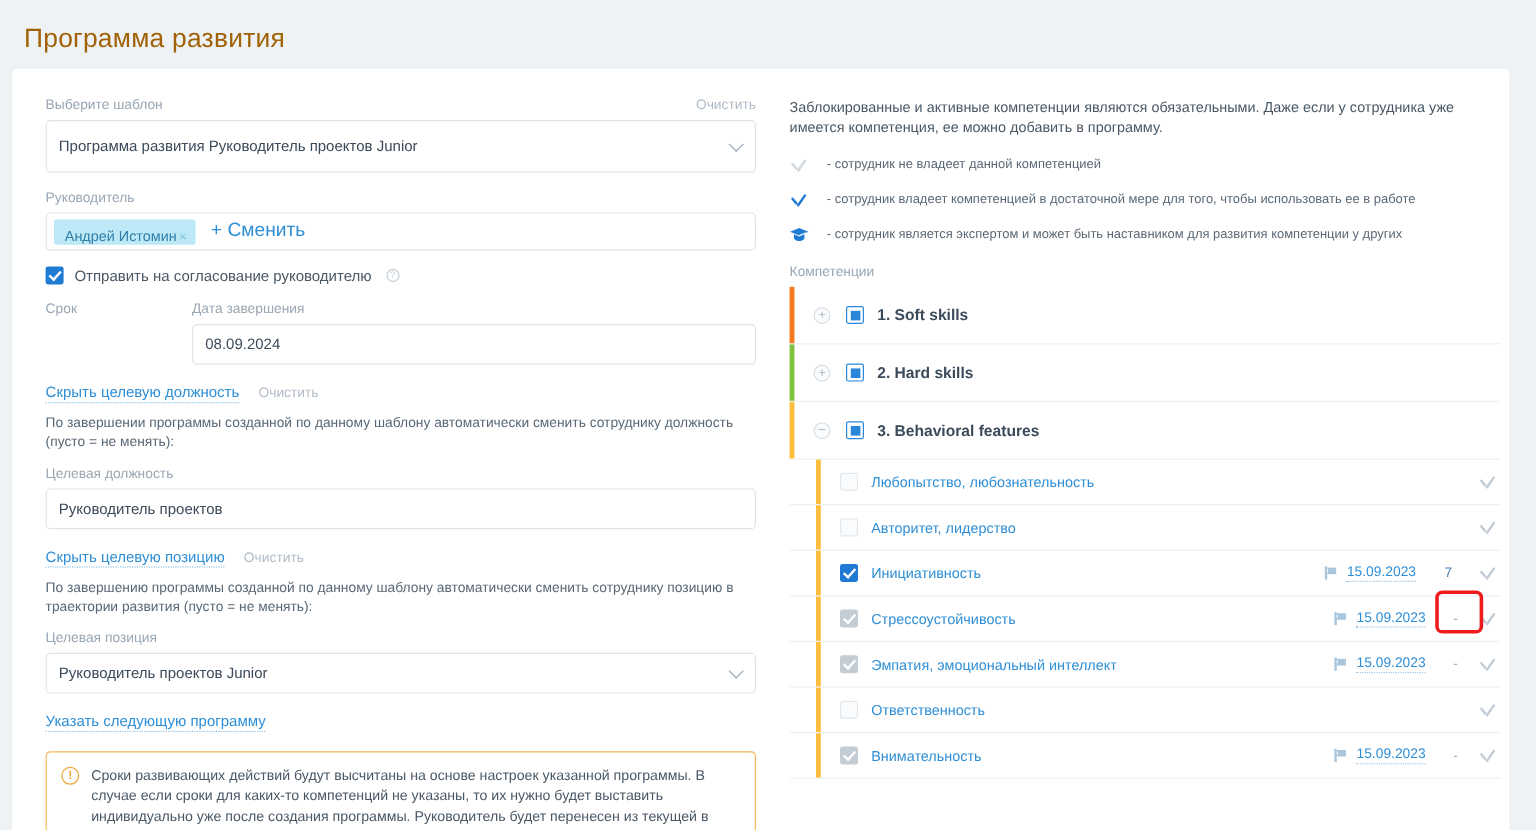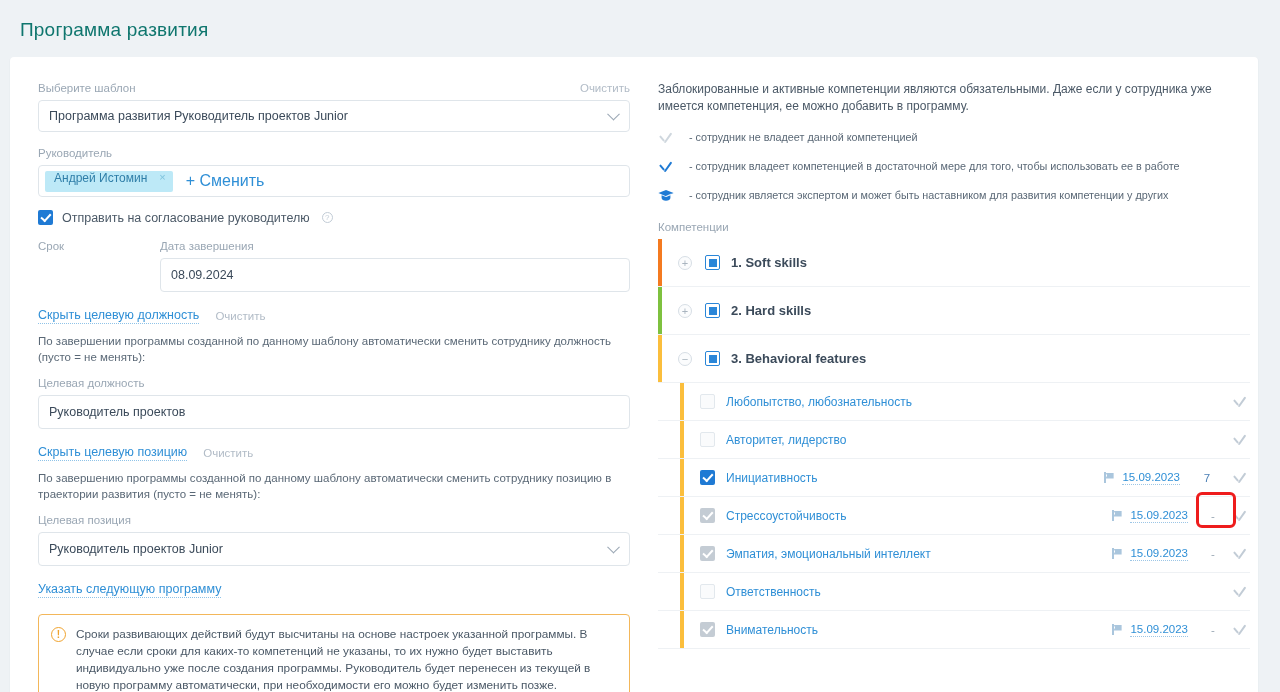--- a/index.html
+++ b/index.html
@@ -7,21 +7,21 @@
     margin: 0; padding: 0;
     width: 1280px; height: 692px;
     background: #eef2f5;
     font-family: "Liberation Sans", "DejaVu Sans", sans-serif;
     overflow: hidden;
   }
   .page { position: relative; width: 1280px; height: 692px; }
 
   .page-title {
     position: absolute; left: 20px; top: 19px;
-    font-size: 19px; color: #0f766e; font-weight: 400;
+    font-size: 22px; color: #a16207; font-weight: 400;
     letter-spacing: .2px;
   }
 
   .card {
     position: absolute; left: 10px; top: 57px;
     width: 1248px; height: 660px;
     background: #ffffff;
     border-radius: 4px;
     box-shadow: 0 1px 2px rgba(40,60,90,.07);
     overflow: hidden;
@@ -30,40 +30,40 @@
   
   .left-col { position: absolute; left: 28px; top: 24px; width: 592px; }
   .field-label {
     font-size: 11.5px; color: #9aa7b4; margin-bottom: 5px;
     display: block; line-height: 14px;
   }
   .label-row { display: flex; align-items: baseline; justify-content: space-between; }
   .clear-link { font-size: 11.5px; color: #b2bcc7; cursor: pointer; }
 
   .input {
-    width: 100%; height: 32px; border: 1px solid #dfe5ea; border-radius: 4px;
+    width: 100%; height: 44px; border: 1px solid #dfe5ea; border-radius: 4px;
     background: #fff; display: flex; align-items: center;
     padding: 0 10px; font-size: 12.5px; color: #3b4a5a;
     position: relative;
   }
   .input.tall { height: 34px; }
   .chev {
     position: absolute; right: 11px; top: 50%; width: 9px; height: 9px;
     border-right: 1.6px solid #9aa7b4; border-bottom: 1.6px solid #9aa7b4;
     transform: translateY(-70%) rotate(45deg);
   }
 
   .mb14 { margin-bottom: 14px; }
   .mb10 { margin-bottom: 10px; }
 
   .chip-input { height: 32px; display: flex; align-items: center; gap: 0; padding: 0 6px; }
   .chip {
     background: #bde9f7; color: #2f7ea8; font-size: 12px;
-    height: 21px; display: inline-flex; align-items: flex-start;
-    padding: 0 7px 0 9px; border-radius: 2px; gap: 12px;
+    height: 21px; display: inline-flex; align-items: flex-end;
+    padding: 0 7px 0 9px; border-radius: 2px; gap: 2px;
   }
   .chip .x { color: #7fc3dd; font-size: 11px; cursor: pointer; }
   .change-link { color: #2f8fd6; font-size: 16px; margin-left: 13px; cursor: pointer; white-space: nowrap;}
 
   .cbrow { display: flex; align-items: center; gap: 9px; margin: 13px 0 14px 0; }
   .cb {
     width: 15px; height: 15px; border-radius: 2px;
     display: inline-flex; align-items: center; justify-content: center; flex: 0 0 auto;
   }
   .cb.checked { background: #1f7ad4; }

